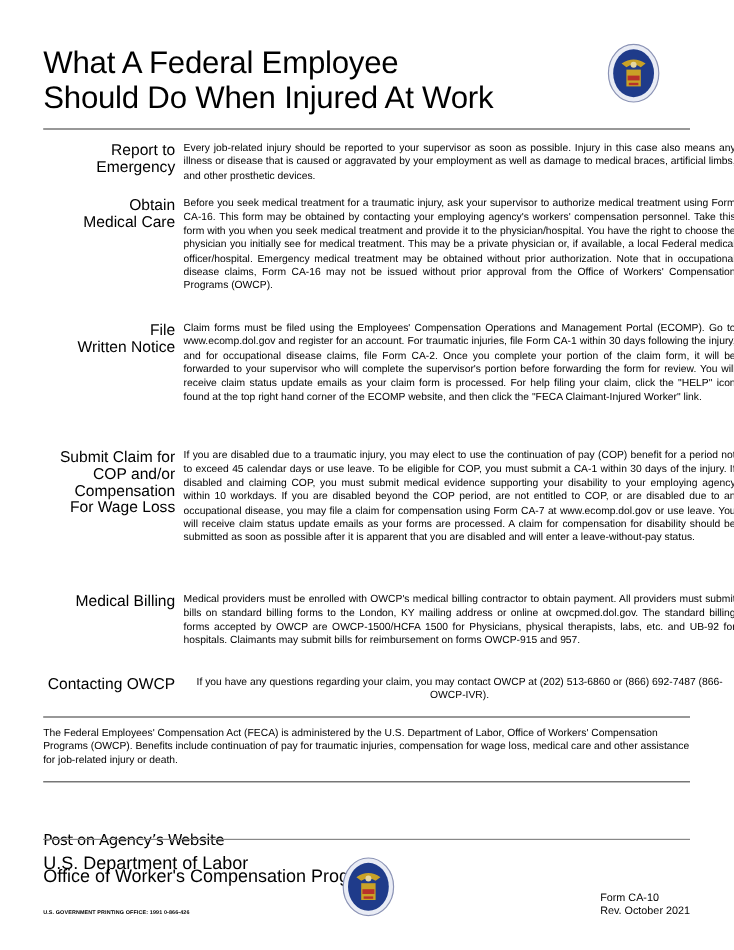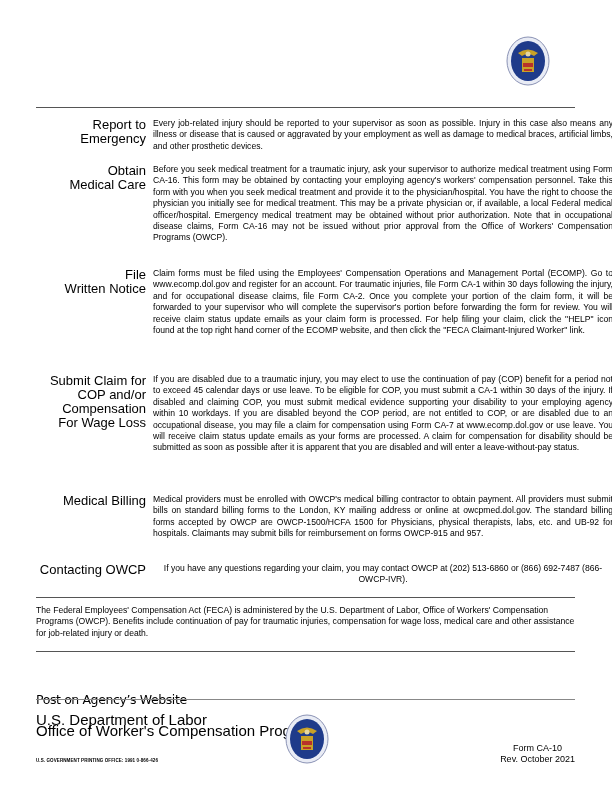--- a/index.html
+++ b/index.html
@@ -11,26 +11,28 @@
     .seal-bottom { left: 285px; top: 714px; width: 44px; height: 50px; }
     .rule { position: absolute; left: 36px; width: 539px; height: 0; border-top: 1.5px solid #555; }
     .section { position: absolute; left: 36px; width: 540px; }
     .label { position: absolute; left: 0; width: 110px; text-align: right; font-size: 13px; line-height: 14px; }
     .body { position: absolute; left: 117px; width: 460px; font-size: 8.6px; line-height: 11.4px; text-align: justify; }
     .body a { color: #000; }
     .feca { position: absolute; left: 36px; top: 605px; width: 540px; font-size: 8.6px; line-height: 11.4px; }
     .post { position: absolute; left: 36px; top: 692px; width: 540px; text-align: left; font-size: 12.5px; font-weight: normal; font-family: "DejaVu Sans", sans-serif; letter-spacing: -0.4px; }
     .dol { position: absolute; left: 36px; top: 714px; font-size: 15px; line-height: 11px; }
     .gpo { position: absolute; left: 36px; top: 758px; font-size: 4.5px; font-weight: bold; letter-spacing: 0.1px; }
-    .form { position: absolute; right: 37px; top: 743px; font-size: 9px; line-height: 11px; text-align: center; margin-left: 41px; }
+    .form { position: absolute; right: 37px; top: 743px; font-size: 9px; line-height: 11px; text-align: left; margin-left: 41px; }
   </style>
 </head>
 <body>
 
 <div class="title">
+  <div>What A Federal Employee</div>
+  <div>Should Do When Injured At Work</div>
 </div>
 
 <svg class="seal seal-top" viewBox="0 0 44 50">
   <ellipse cx="22" cy="25" rx="21" ry="24" fill="#e9ecf5" stroke="#8b93b5" stroke-width="1"></ellipse>
   <ellipse cx="22" cy="25" rx="17" ry="20" fill="#1f3b8a"></ellipse>
   <path d="M12 17 Q22 10 32 17 L28 20 Q22 16 16 20 Z" fill="#c9a227"></path>
   <circle cx="22" cy="18" r="2.5" fill="#e6d7a0"></circle>
   <rect x="16" y="22" width="12" height="14" fill="#c9a227"></rect>
   <rect x="17" y="27" width="10" height="4" fill="#b8322a"></rect>
   <rect x="18" y="33" width="8" height="2" fill="#b8322a"></rect>

